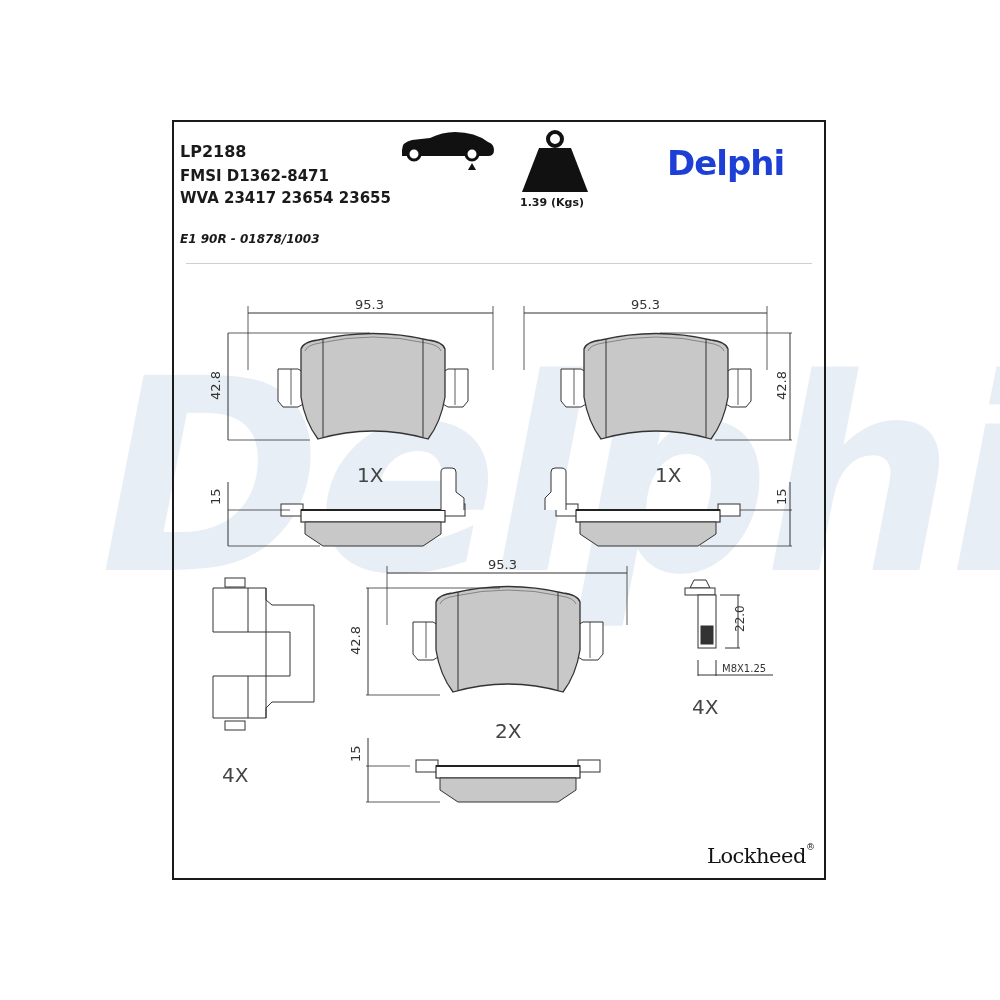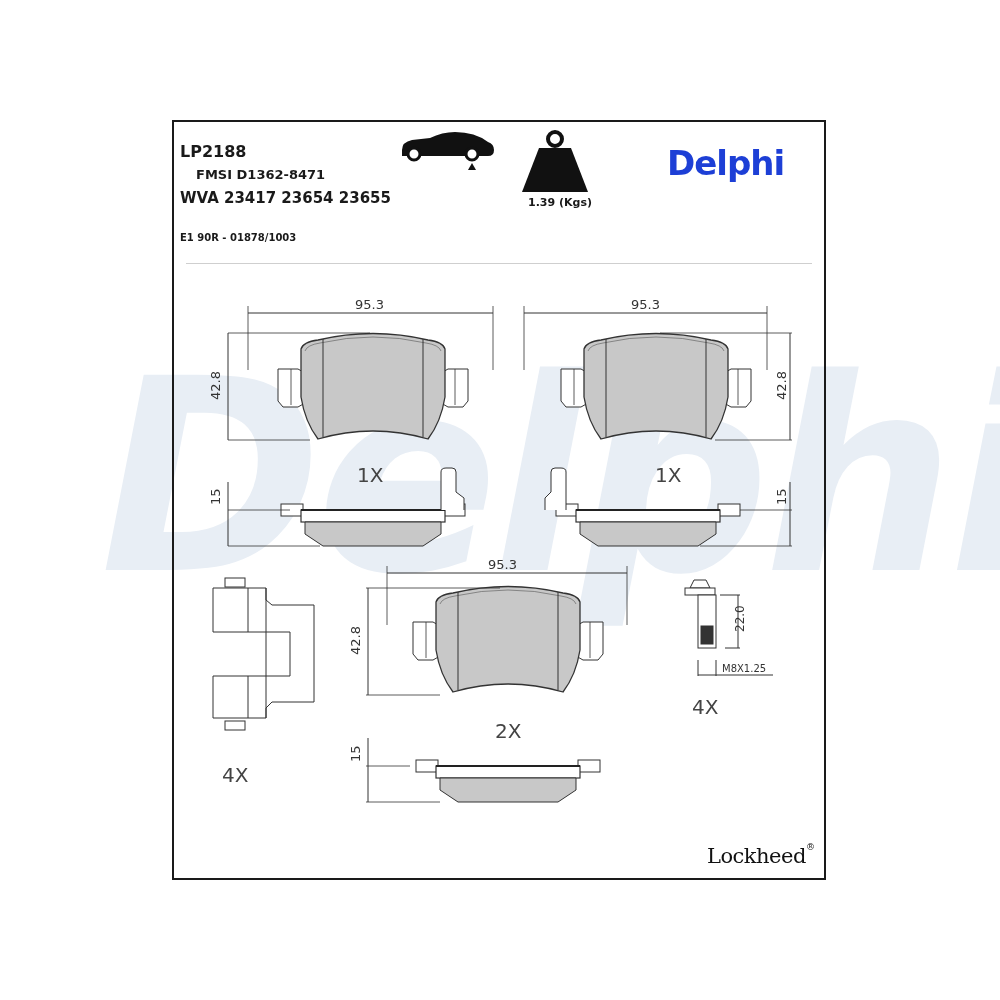--- a/index.html
+++ b/index.html
@@ -3,24 +3,24 @@
 <meta charset="utf-8">
 <style>
   html, body { margin:0; padding:0; background:#ffffff; }
   body { width:1000px; height:1000px; position:relative; overflow:hidden; font-family:"DejaVu Sans", sans-serif; }
   .watermark { position:absolute; left:100px; top:352px; width:800px; height:250px; z-index:0;
     font-family:"DejaVu Sans", sans-serif; font-weight:bold; font-style:italic; font-size:268px; line-height:250px;
     letter-spacing:-6px; color:#e8eef5; white-space:nowrap; }
   .frame { position:absolute; left:172px; top:120px; width:650px; height:756px; border:2px solid #1a1a1a; z-index:1; }
   .hdr { position:absolute; color:#1a1a1a; font-family:"DejaVu Sans", sans-serif; font-weight:bold; }
   .part { left:180px; top:142px; font-size:16px; }
-  .fmsi { left:196px; top:167px; font-size:13px; }
+  .fmsi { left:180px; top:167px; font-size:15px; }
   .wva  { left:180px; top:189px; font-size:15px; }
-  .ece  { left:180px; top:232px; font-size:10px; }
-  .weight { left:520px; top:196px; font-size:11px;margin-left:8px; }
+  .ece  { left:180px; top:232px; font-size:12px;font-style:italic; }
+  .weight { left:520px; top:196px; font-size:11px; }
   .brand { position:absolute; left:667px; top:143px; font-family:"DejaVu Sans", sans-serif; font-weight:bold;
     font-size:34px; color:#1d3fd6; letter-spacing:-1px; z-index:2; }
   .sep { position:absolute; left:186px; top:263px; width:626px; height:1px; background:#cfcfcf; z-index:2; }
   svg.drawing { position:absolute; left:0; top:0; z-index:2; }
   .dimtxt { font-family:"DejaVu Sans", sans-serif; font-size:13px; fill:#333; }
   .qty { font-family:"DejaVu Sans", sans-serif; font-size:20px; fill:#444; }
   .lockheed { position:absolute; left:707px; top:844px; font-family:"DejaVu Serif", serif; font-weight:normal;
     font-size:21px; color:#111; letter-spacing:-0.5px; z-index:2; }
   .lockheed sup { font-size:9px; vertical-align:top; position:relative; top:-2px; }
 </style>

